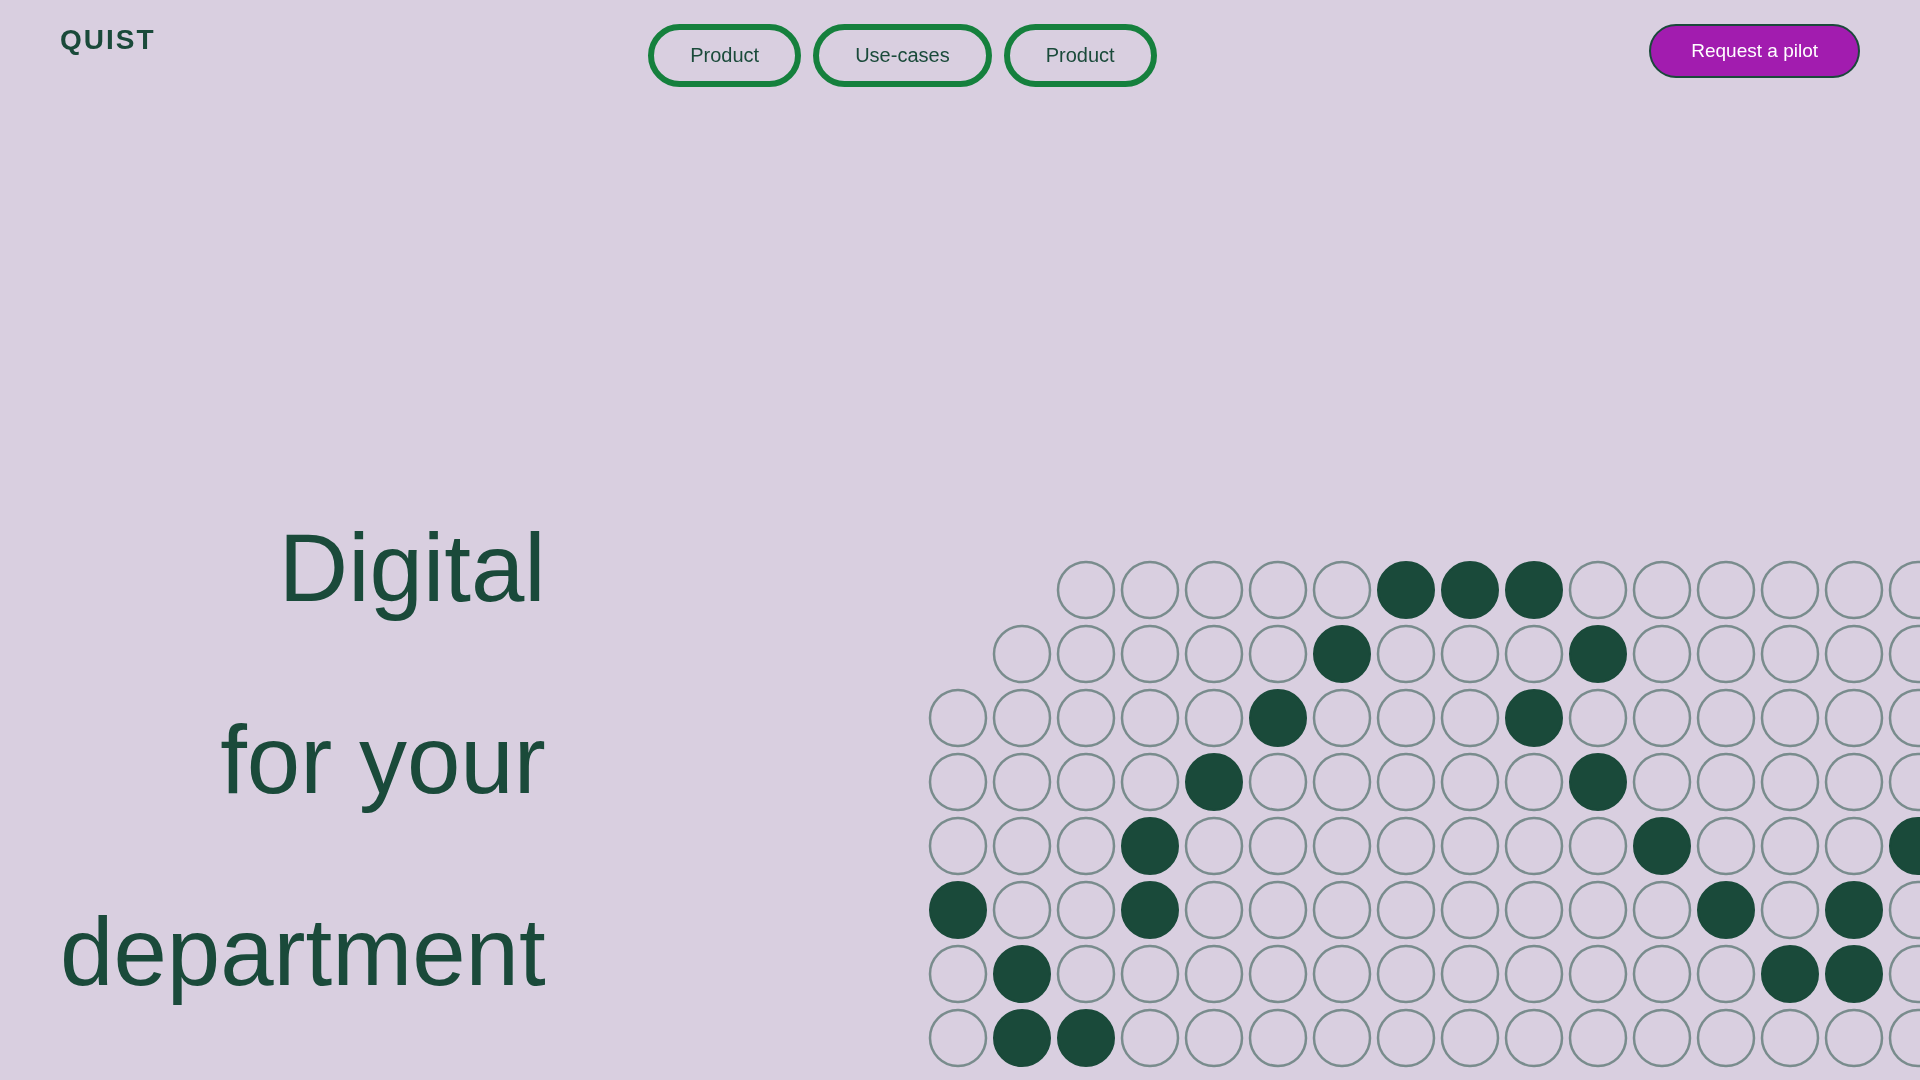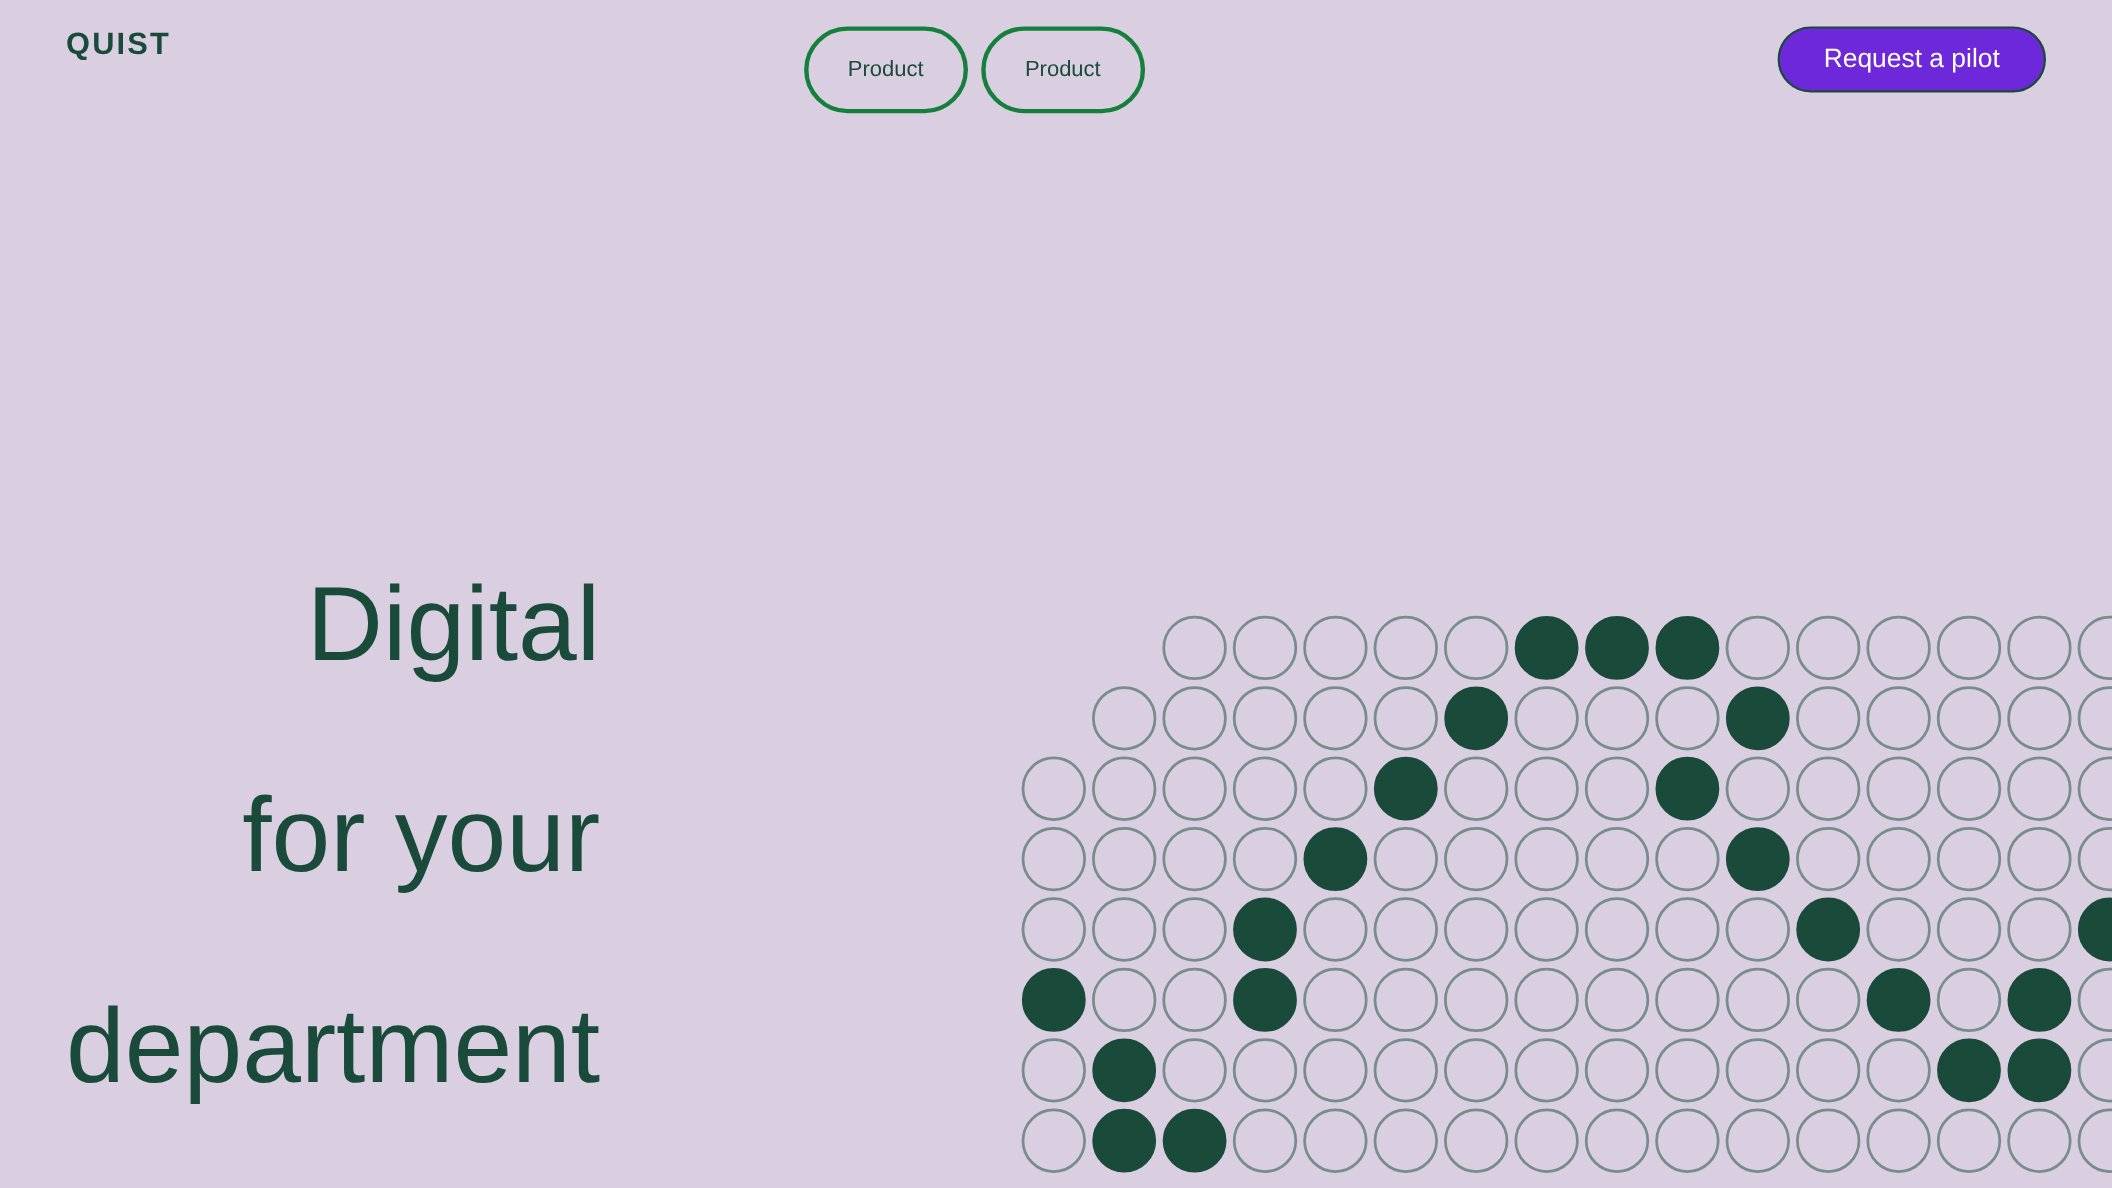--- a/index.html
+++ b/index.html
@@ -32,35 +32,35 @@
       letter-spacing: 2px;
     }
 
     .nav-center {
       display: flex;
       gap: 12px;
     }
 
     .nav-btn {
       background: transparent;
-      border: 4px solid #15803d;
+      border: 6px solid #15803d;
       border-radius: 50px;
-      padding: 24px 36px;
+      padding: 14px 36px;
       font-size: 20px;
       font-weight: 500;
       color: #1a4a3a;
       cursor: pointer;
     }
 
     .nav-btn-cta {
-      background: #6d28d9;
+      background: #a21caf;
       border: 2px solid #1a4a3a;
       border-radius: 50px;
       padding: 14px 40px;
-      font-size: 24px;
+      font-size: 19px;
       font-weight: 500;
       color: #ffffff;
       cursor: pointer;
     }
 
     
     .hero-text {
       position: absolute;
       left: 60px;
       bottom: 80px;
@@ -83,20 +83,21 @@
     }
   </style>
 </head>
 <body>
 
 <nav>
   <div class="logo">QUIST</div>
 
   <div class="nav-center">
     <button class="nav-btn">Product</button>
+    <button class="nav-btn">Use-cases</button>
     <button class="nav-btn">Product</button>
   </div>
 
   <button class="nav-btn-cta">Request a pilot</button>
 </nav>
 
 <div class="hero-text">
   <h1>
     <span>Digital</span><br>
     <br>

